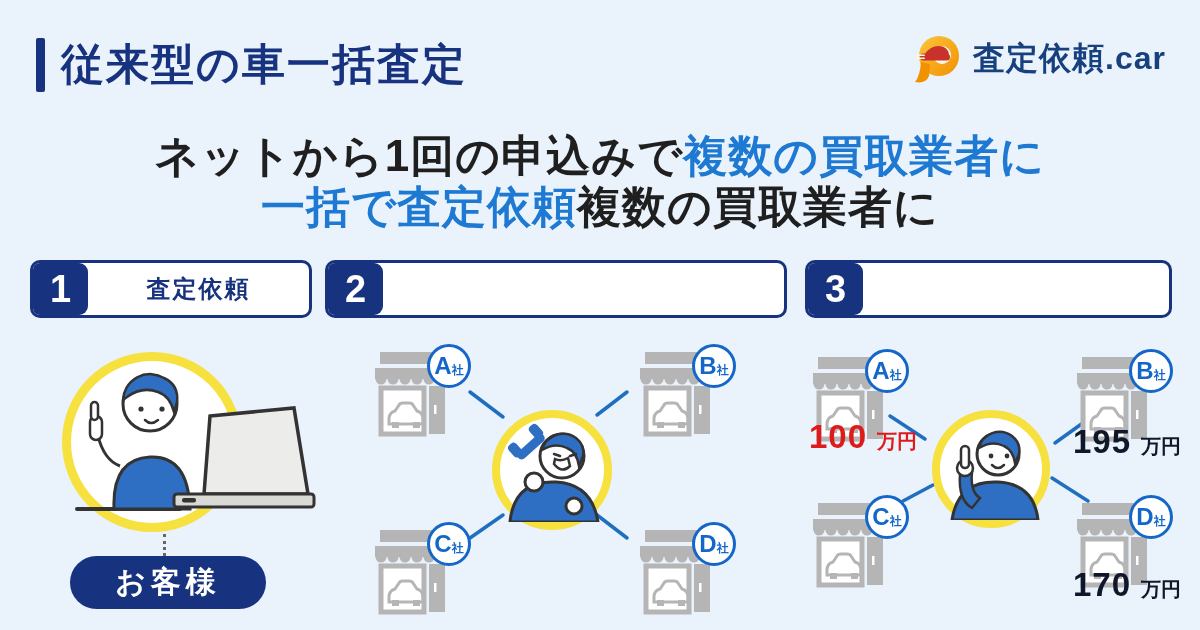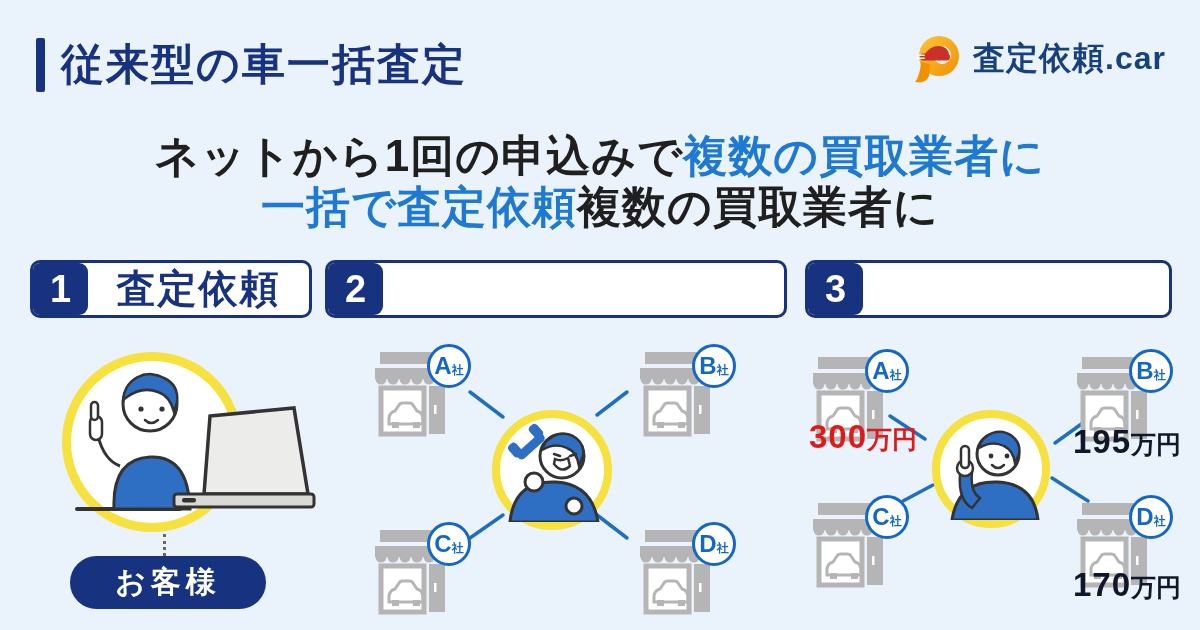--- a/index.html
+++ b/index.html
@@ -21,35 +21,35 @@
   
   .col{position:absolute;top:260px;height:370px;}
   #col1{left:30px;width:282px;}
   #col2{left:325px;width:462px;}
   #col3{left:805px;width:367px;}
   .step-header{display:flex;height:58px;background:#fff;border:3px solid #17327e;
     border-radius:10px;overflow:hidden;box-sizing:border-box;}
   .step-num{width:55px;background:#17327e;color:#fff;font-size:38px;font-weight:bold;
     display:flex;align-items:center;justify-content:center;border-radius:0 9px 9px 0;}
   .step-label{flex:1;display:flex;align-items:center;justify-content:center;
-    color:#17327e;font-size:39px;font-weight:bold;letter-spacing:2px;white-space:nowrap;}
+    color:#17327e;font-size:24px;font-weight:bold;letter-spacing:2px;white-space:nowrap;}
   
   .diagram{position:absolute;left:0;top:78px;height:292px;width:100%;}
   .lines{position:absolute;left:0;top:0;}
   .store{position:absolute;width:72px;height:86px;}
   .badge{position:absolute;left:52px;top:-8px;width:38px;height:38px;background:#fff;
     border:3px solid #1467c8;border-radius:50%;display:flex;align-items:center;
     justify-content:center;color:#1467c8;font-weight:bold;}
   .badge-letter{font-size:24px;line-height:1;}
   .badge-suffix{font-size:12px;margin-top:8px;}
   .center-circle{position:absolute;border-radius:50%;background:#fff;
     border:8px solid #f6e13e;box-sizing:border-box;}
   .price{position:absolute;font-weight:bold;color:#0f172a;white-space:nowrap;}
   .price .num{font-size:33px;letter-spacing:1px;}
-  .price .unit{font-size:25px;margin-left:0;}
+  .price .unit{font-size:20px;margin-left:10px;}
   .price.red{color:#de1a1a;}
   
   .circle1{position:absolute;left:32px;top:92px;width:180px;height:180px;border-radius:50%;
     background:#fff;border:9px solid #f6e13e;box-sizing:border-box;}
   .person1-svg{position:absolute;left:32px;top:94px;overflow:visible;}
   .connector{position:absolute;left:133px;top:274px;height:22px;width:0;
     border-left:3px dotted #666;}
   .customer-pill{position:absolute;left:40px;top:296px;width:196px;height:53px;
     background:#17327e;border-radius:27px;color:#fff;font-size:30px;font-weight:bold;
     display:flex;align-items:center;justify-content:center;letter-spacing:5px;}
@@ -237,21 +237,21 @@
     <div class="store" style="left:8px;top:19px">
       <svg width="72" height="86">
           <use href="#store-sym"></use>
         </svg>
       <div class="badge">
         <span class="badge-letter">A</span>
         <span class="badge-suffix">社</span>
       </div>
     </div>
     <div class="price red" style="left:4px;top:80px">
-      <span class="num">300</span><span class="unit">万円</span>
+      <span class="num">100</span><span class="unit">万円</span>
     </div>
 
     <div class="store" style="left:272px;top:19px">
       <svg width="72" height="86">
           <use href="#store-sym"></use>
         </svg>
       <div class="badge">
         <span class="badge-letter">B</span>
         <span class="badge-suffix">社</span>
       </div>

